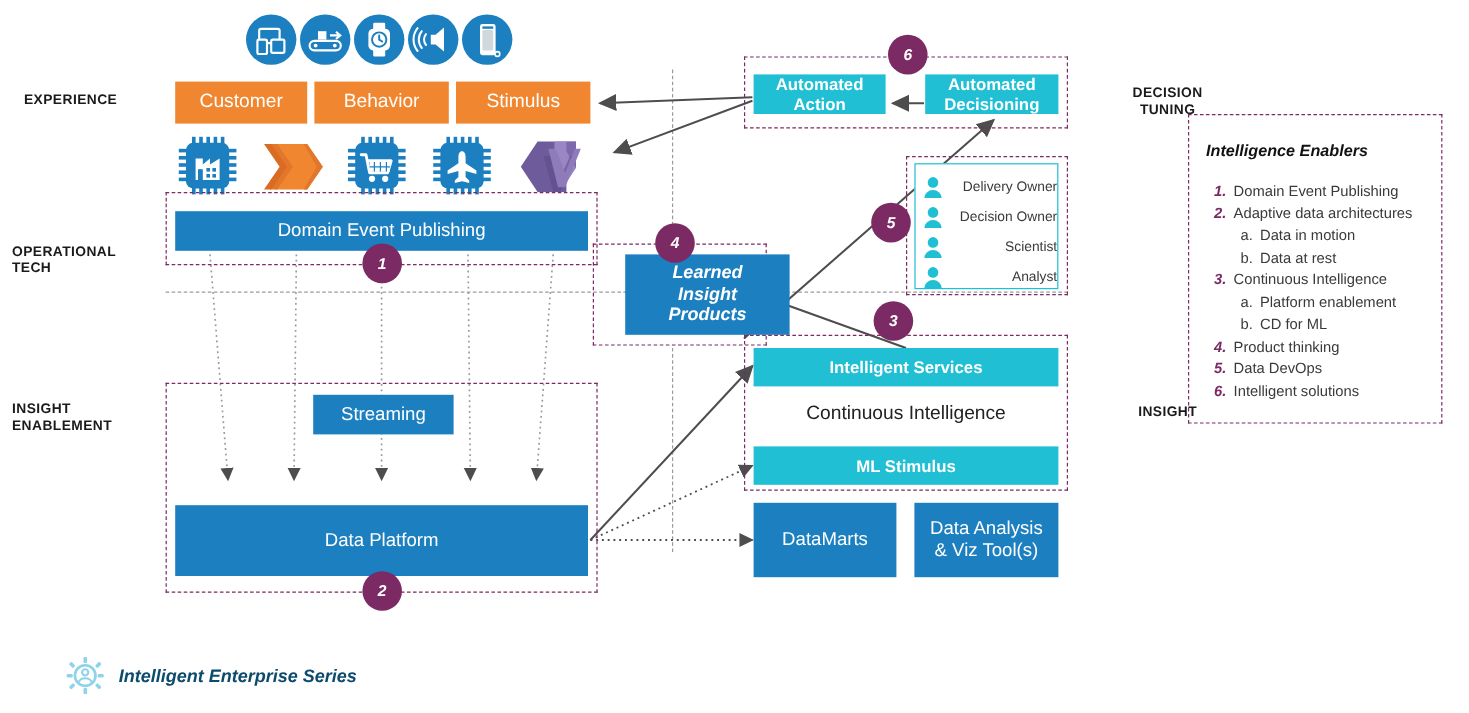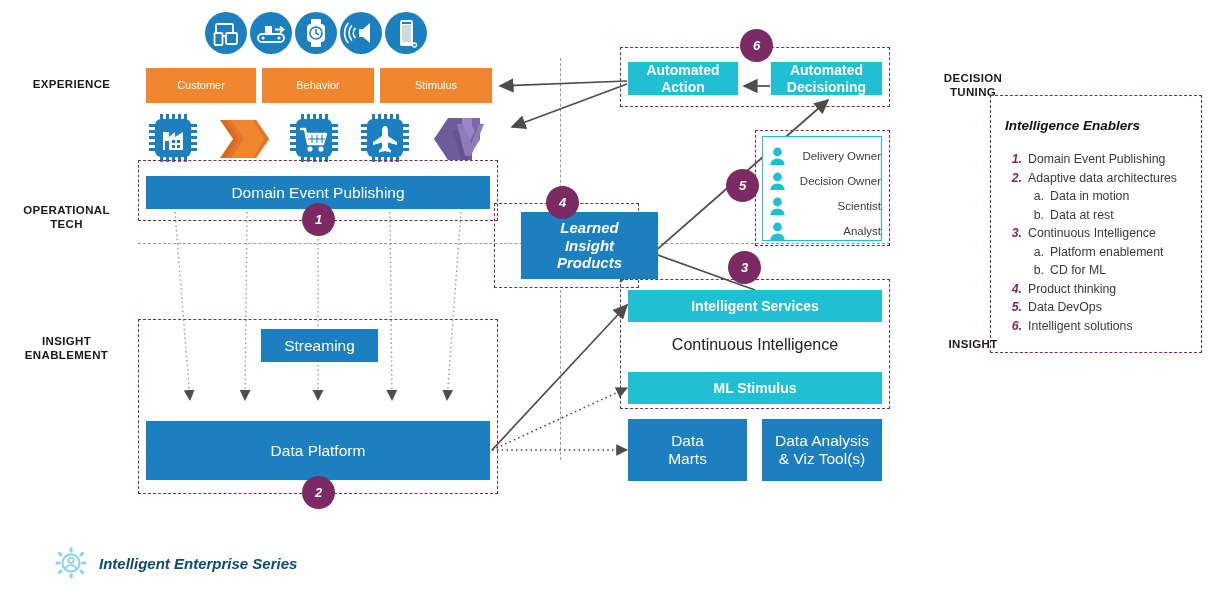--- a/index.html
+++ b/index.html
@@ -10,29 +10,29 @@
   }
   #stage{position:relative;width:1224px;height:594px;overflow:hidden;}
 
   .abs{position:absolute;box-sizing:border-box;}
 
   
   .rowlabel{
     font-size:11.5px;font-weight:bold;color:#1a1a1a;letter-spacing:.35px;
     line-height:14px;text-transform:uppercase;
   }
-  .rowlabel.right-al{text-align:center;}
+  .rowlabel.right-al{text-align:left;}
   .rowlabel.left-al{text-align:center;}
 
   
   .box{
     display:flex;align-items:center;justify-content:center;text-align:center;
     color:#ffffff;line-height:1.16;
   }
-  .box-orange{background:#F0862F;font-size:11px;font-weight:400;text-align:center;}
+  .box-orange{background:#F0862F;font-size:16px;font-weight:400;text-align:center;}
   .box-blue{background:#1B7FC0;font-size:15.5px;font-weight:400;}
   .box-blue-b{background:#1B7FC0;font-size:15px;font-weight:bold;font-style:italic;}
   .box-teal{background:#21BFD3;font-size:14px;font-weight:bold;}
 
   
   .dash-purple{border:1.6px dashed #7B2A63;}
   .dash-gray{border-top:1.5px dashed #9b9b9b;}
   .vdivider{border-left:1.5px dashed #9b9b9b;}
 
   
@@ -369,21 +369,21 @@
     <div>Products</div>
   </div>
   <div class="abs badge" style="left:546px;top:186px;width:33px;height:33px;">4</div>
 
   <div class="abs dash-purple" style="left:620px;top:279px;width:270px;height:130px;"></div>
   <div class="abs box box-teal" style="left:628px;top:290px;width:254px;height:32px;">Intelligent Services</div>
   <div class="abs ci-label" style="left:628px;top:330px;width:254px;height:30px;">Continuous Intelligence</div>
   <div class="abs box box-teal" style="left:628px;top:372px;width:254px;height:32px;">ML Stimulus</div>
   <div class="abs badge" style="left:728px;top:251px;width:33px;height:33px;">3</div>
 
-  <div class="abs box box-blue" style="left:628px;top:419px;width:119px;height:62px;flex-direction:column;">
+  <div class="abs box box-blue" style="left:628px;top:419px;width:119px;height:62px;">
     <div>Data</div>
     <div>Marts</div>
   </div>
   <div class="abs box box-blue" style="left:762px;top:419px;width:120px;height:62px;flex-direction:column;">
     <div>Data Analysis</div>
     <div>&amp; Viz Tool(s)</div>
   </div>
 
   <div class="abs dash-purple" style="left:990px;top:95px;width:212px;height:258px;padding:22px 14px 0 14px;">
     <div class="legend-title">Intelligence Enablers</div>

